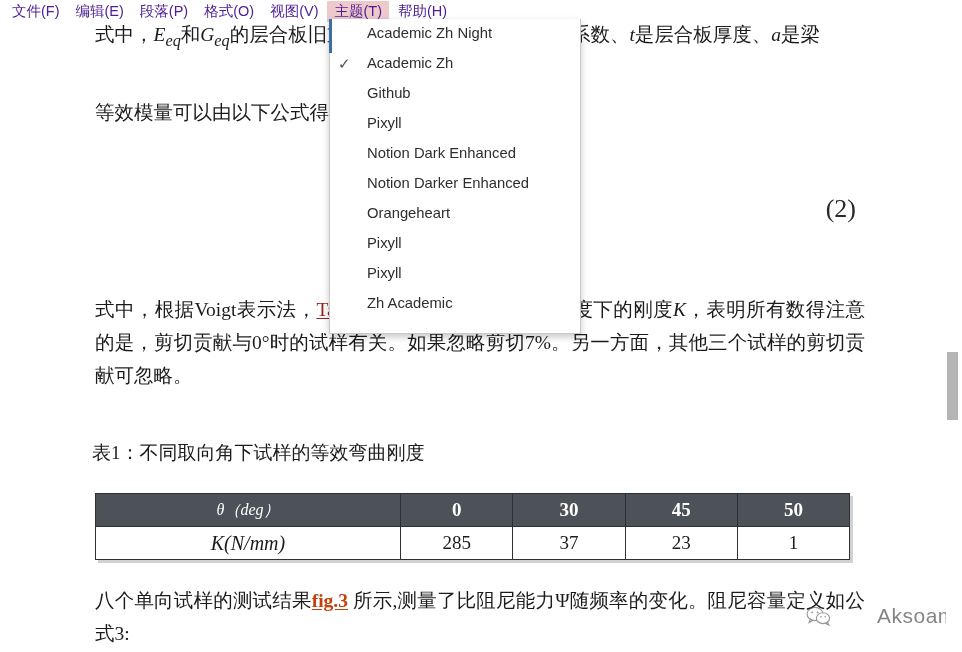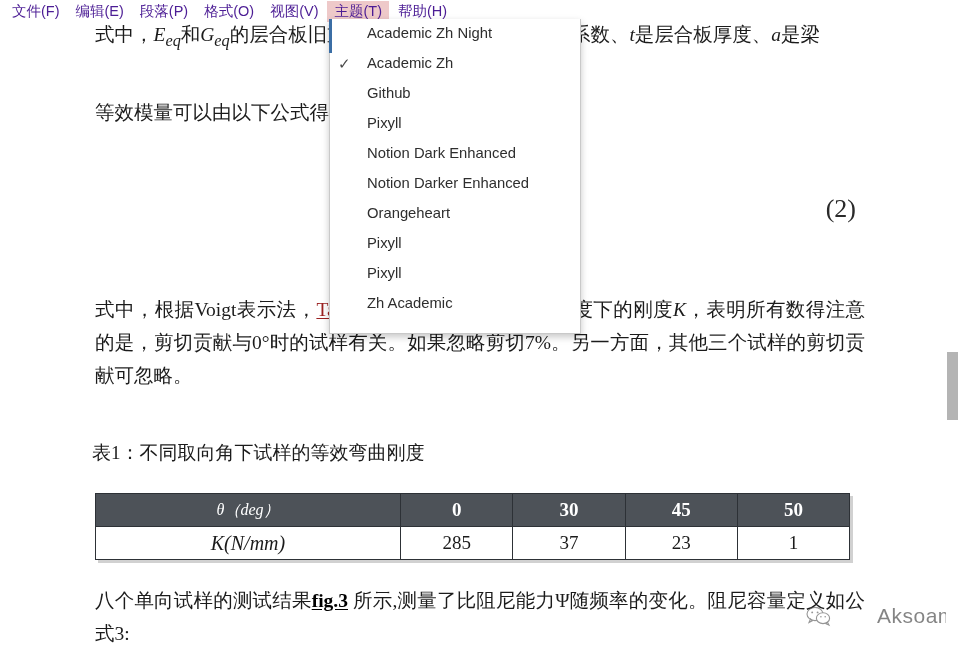--- a/index.html
+++ b/index.html
@@ -83,21 +83,21 @@
     text-align: justify;
   }
 
   .para .mi { font-style: italic; }
 
   a.doclink {
     color: #9b2222;
     text-decoration: underline;
     text-underline-offset: 2px;
   }
-  a.doclink.bold { font-weight: bold; color: #000000; }
+  a.doclink.bold { font-weight: bold; color: #c2410c; }
 
   .eqnum {
     position: absolute;
     right: 90px;
     top: 194px;
     font-family: "Liberation Serif", serif;
     font-size: 26px;
     color: #2a2a2a;
   }
 

